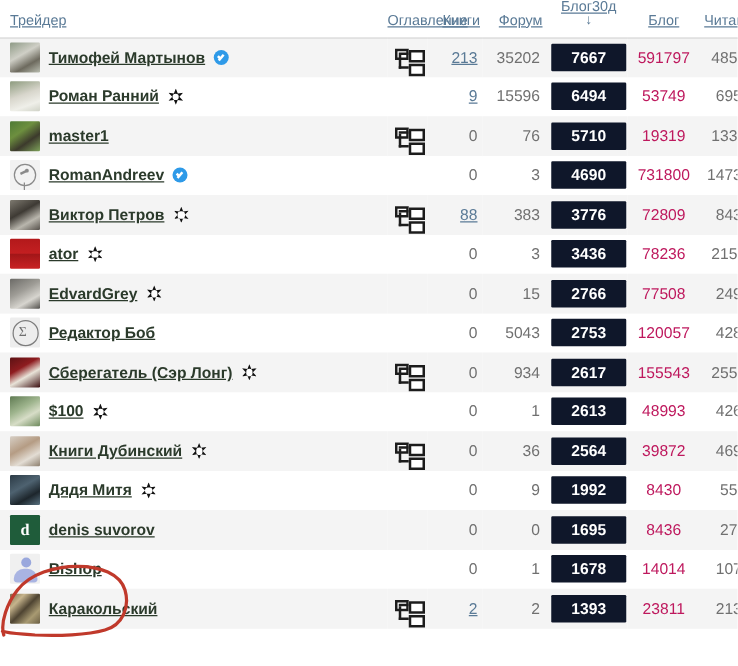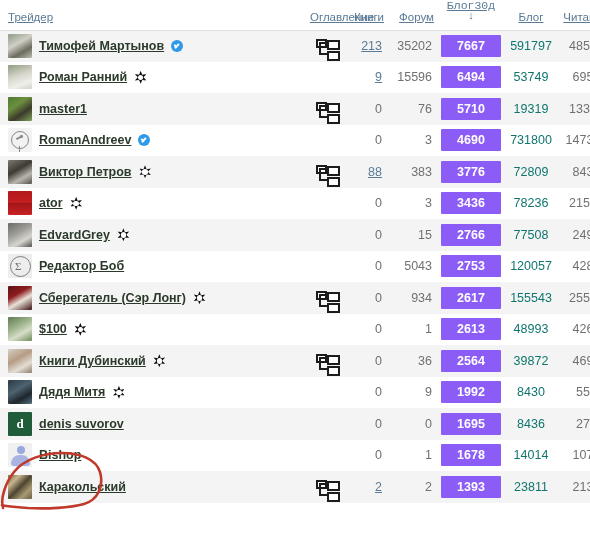--- a/index.html
+++ b/index.html
@@ -151,30 +151,30 @@
   .sitemap .b2{left:11px;top:1px;width:9px;height:6px;}
   .sitemap .b3{left:11px;top:12px;width:9px;height:6px;}
   .sitemap .ln-v{position:absolute;left:3px;top:5px;width:2px;height:11px;background:#1c1c1c;border:0;}
   .sitemap .ln-h1{position:absolute;left:3px;top:3px;width:9px;height:2px;background:#1c1c1c;border:0;}
   .sitemap .ln-h2{position:absolute;left:3px;top:14px;width:9px;height:2px;background:#1c1c1c;border:0;}
 
   
   td.num{text-align:right;font-size:12.5px;color:#707070;}
   td.c-knigi{padding-right:4px;}
   td.c-forum{padding-right:8px;}
-  td.c-blog{text-align:center;color:#0f766e;}
+  td.c-blog{text-align:center;color:#be185d;}
   td.c-chit{text-align:center;color:#707070;}
   .lnknum{color:#5a7a96;text-decoration:underline;cursor:pointer;}
 
   td.c-blog30{text-align:center;padding:0;}
   .chip{
     display:inline-block;
     min-width:48px;
     padding:4px 6px;
-    background:#8b5cf6;
+    background:#0f172a;
     color:#ffffff;
     font-size:12.5px;
     font-weight:bold;
     text-align:center;
     border-radius:1px;
   }
 
   
   .annot{
     position:absolute;
@@ -196,21 +196,21 @@
         </th>
         <th class="c-ogl" style="width:32px;">
           <span class="hlink">Оглавление</span>
         </th>
         <th class="c-knigi" style="width:42px;">
           <span class="hlink">Книги</span>
         </th>
         <th class="c-forum" style="width:48px;">
           <span class="hlink">Форум</span>
         </th>
-        <th class="c-blog30" style="width:62px;font-family:Liberation Mono, monospace;">
+        <th class="c-blog30" style="width:62px;">
           <span class="sortwrap">
             <span class="hlink">Блог30д</span>
             <span class="sortarrow">↓</span>
           </span>
         </th>
         <th class="c-blog" style="width:58px;">
           <span class="hlink">Блог</span>
         </th>
         <th class="c-chit" style="width:46px;">
           <span class="hlink">Читают</span>

